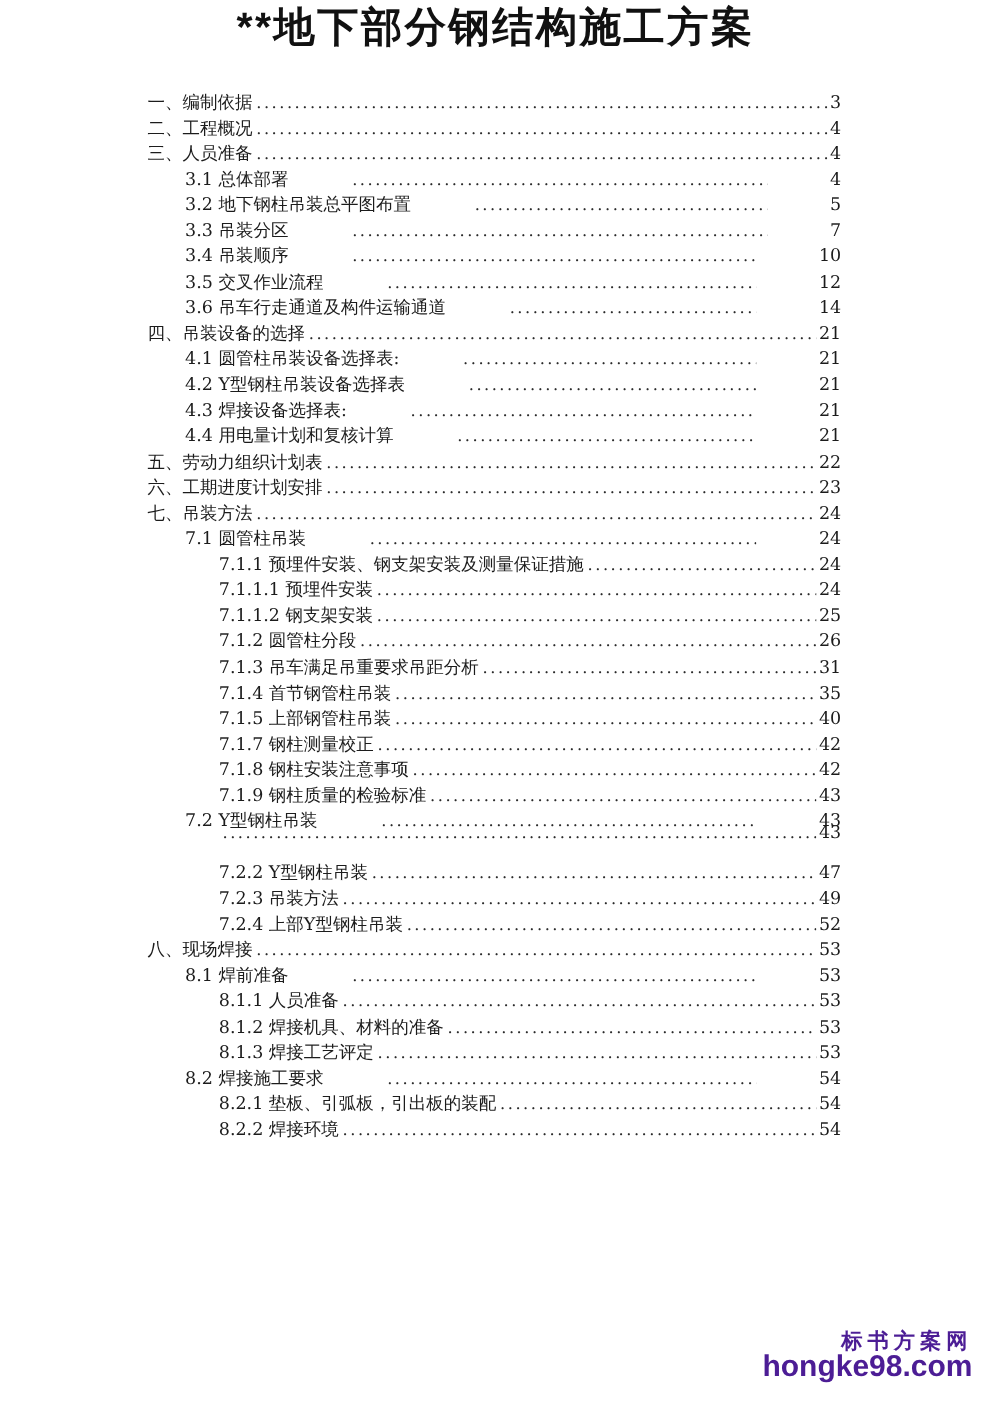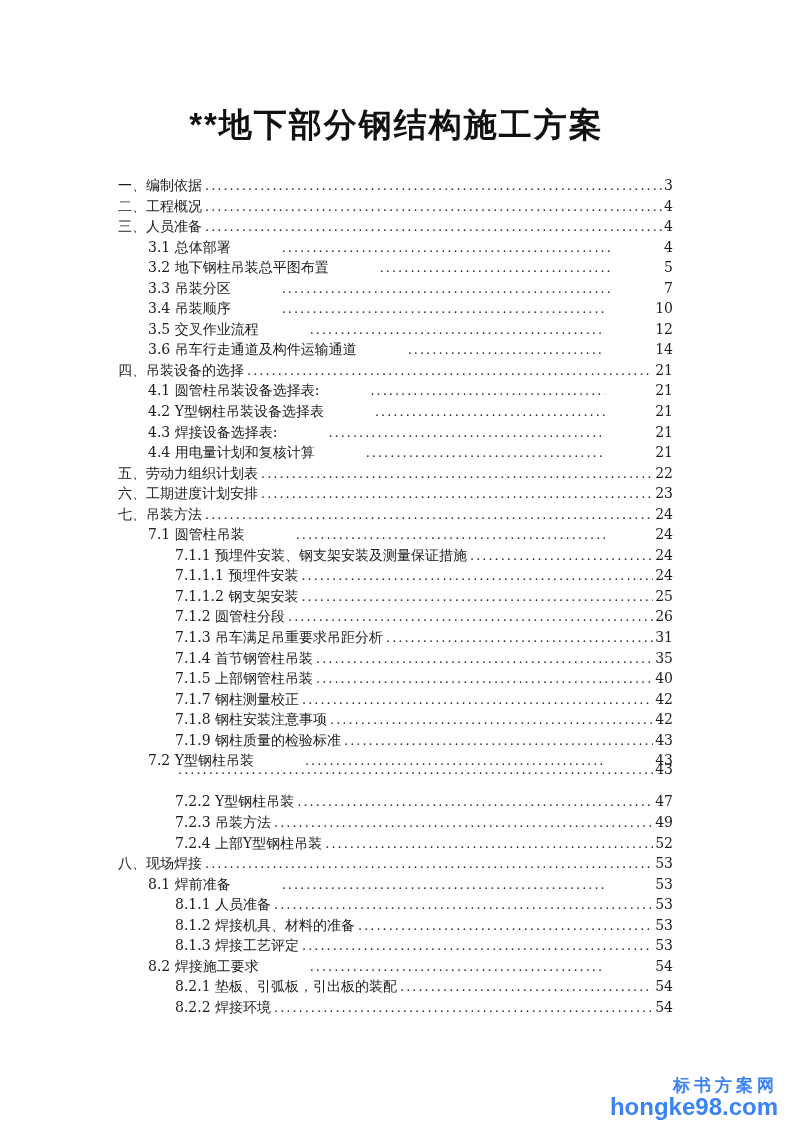--- a/index.html
+++ b/index.html
@@ -7,21 +7,20 @@
     padding: 0;
     background: #ffffff;
   }
   .page {
     position: relative;
     width: 793px;
     height: 1122px;
     background: #ffffff;
     overflow: hidden;
     box-sizing: border-box;
-    padding-top: 103px;
     color: #1c1c1c;
   }
   .doc-title {
     margin: 0;
     text-align: center;
     font-family: "Liberation Sans", sans-serif;
     font-weight: bold;
     font-size: 33px;
     line-height: 44px;
     letter-spacing: 2px;
@@ -61,23 +60,23 @@
     color: #2a2a2a;
   }
   .toc-page {
     flex: 0 0 auto;
     white-space: nowrap;
     color: #1c1c1c;
   }
   .watermark {
     position: absolute;
     right: 15px;
-    bottom: 4px;
+    bottom: 17px;
     text-align: right;
-    color: #3b82f6;
+    color: #4c1d95;
     font-family: "Liberation Sans", sans-serif;
   }
   .wm-name {
     font-weight: bold;
     font-size: 17px;
     letter-spacing: 4px;
     line-height: 19px;
   }
   .wm-url {
     font-weight: bold;

